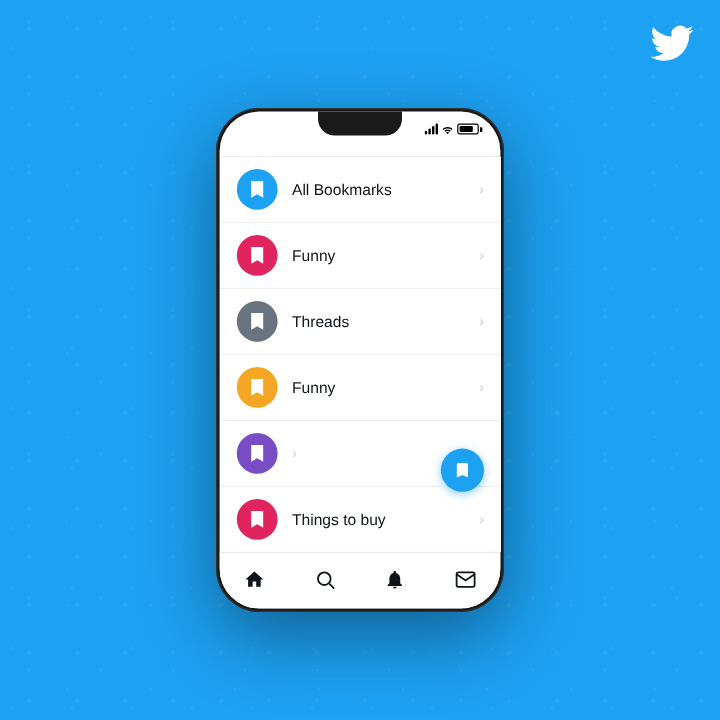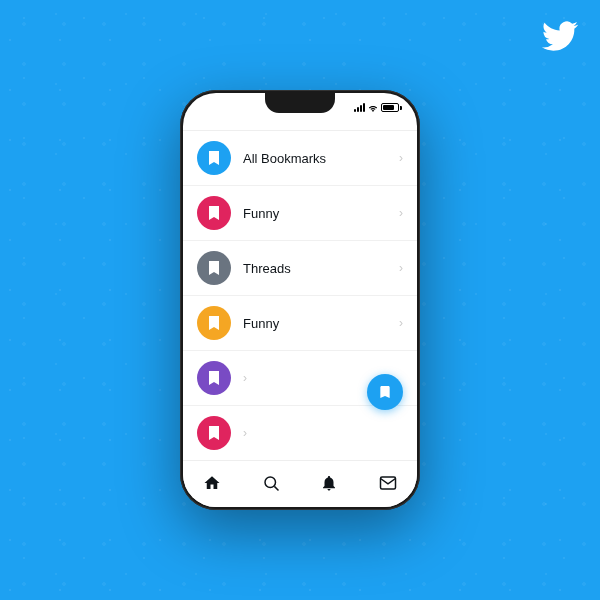--- a/index.html
+++ b/index.html
@@ -317,20 +317,21 @@
       </svg>
     </div>
     <span class="chevron">›</span>
   </div>
           <div class="bookmark-item">
     <div class="bookmark-icon" style="background:#E0245E">
       <svg class="bookmark-svg" width="12" height="16" viewBox="0 0 12 16">
         <path d="M1 1h10v14l-5-3-5 3V1z" fill="white"></path>
       </svg>
     </div>
+    <span class="bookmark-label">Things to buy</span>
     <span class="chevron">›</span>
   </div>
         </div>
 
       <div class="fab">
         <svg width="16" height="16" viewBox="0 0 24 24" fill="white">
           <path d="M17 3H7c-1.1 0-2 .9-2 2v16l7-3 7 3V5c0-1.1-.9-2-2-2z"></path>
         </svg>
       </div>
     </div>

